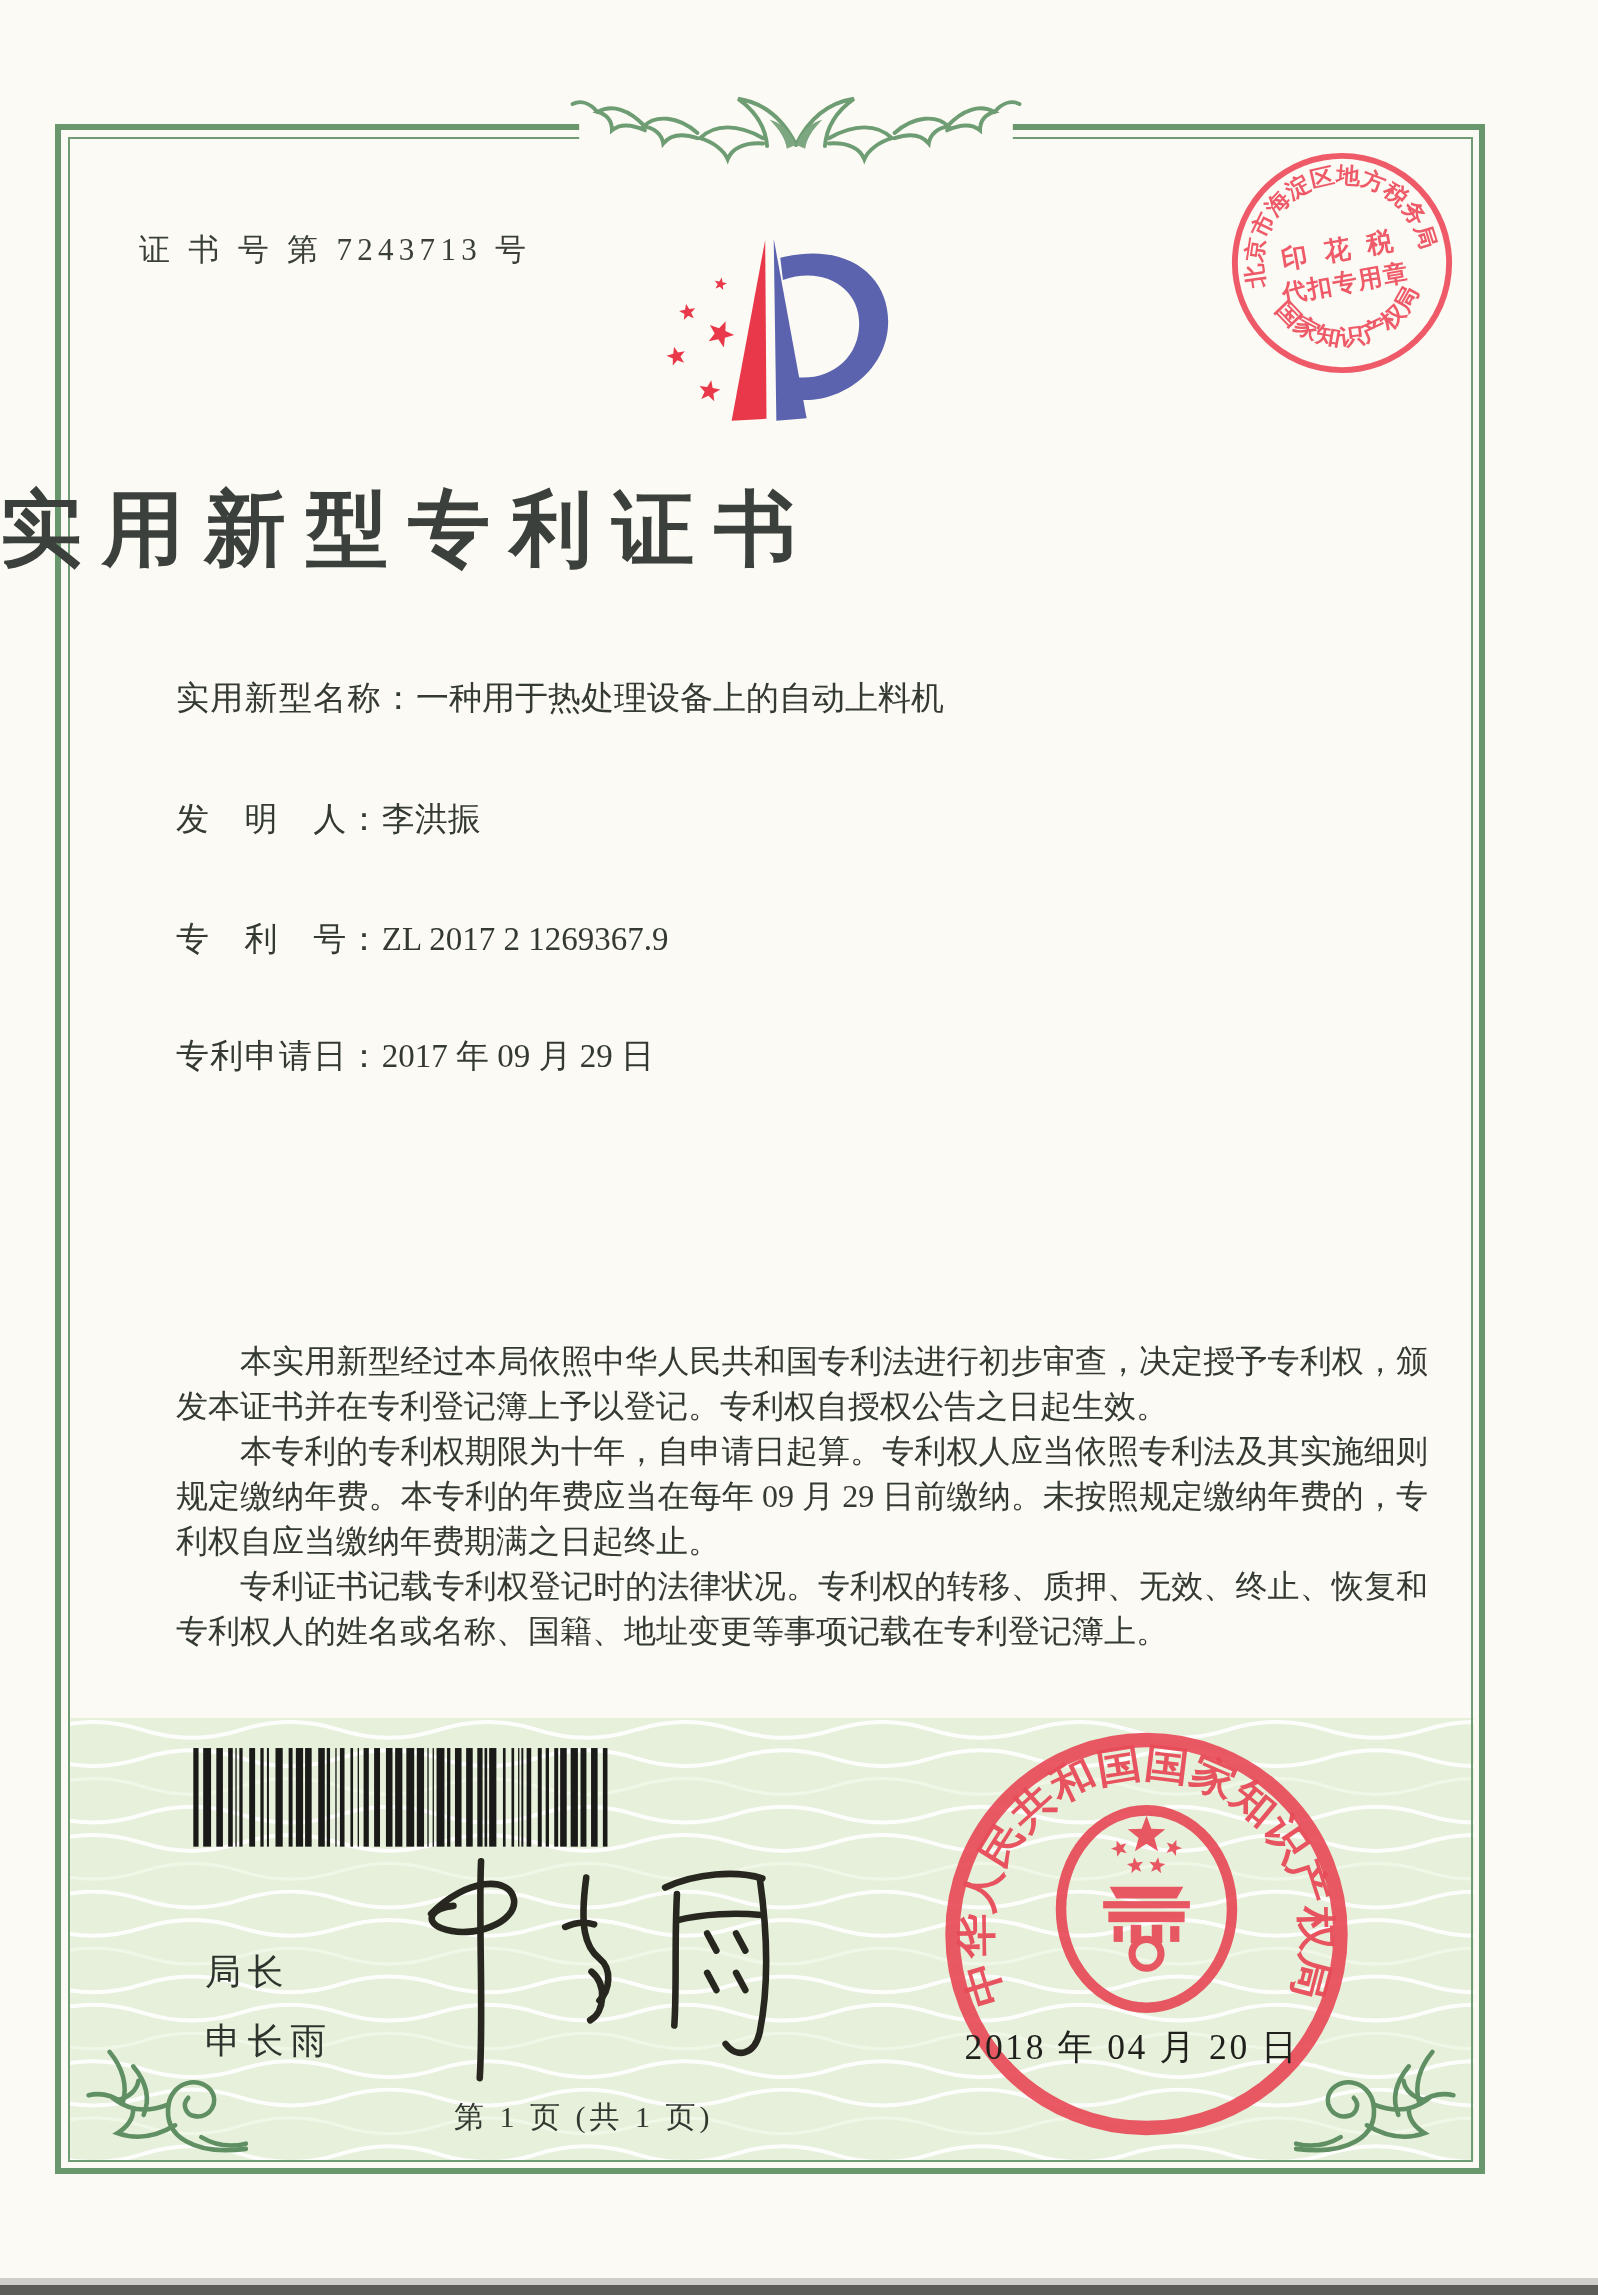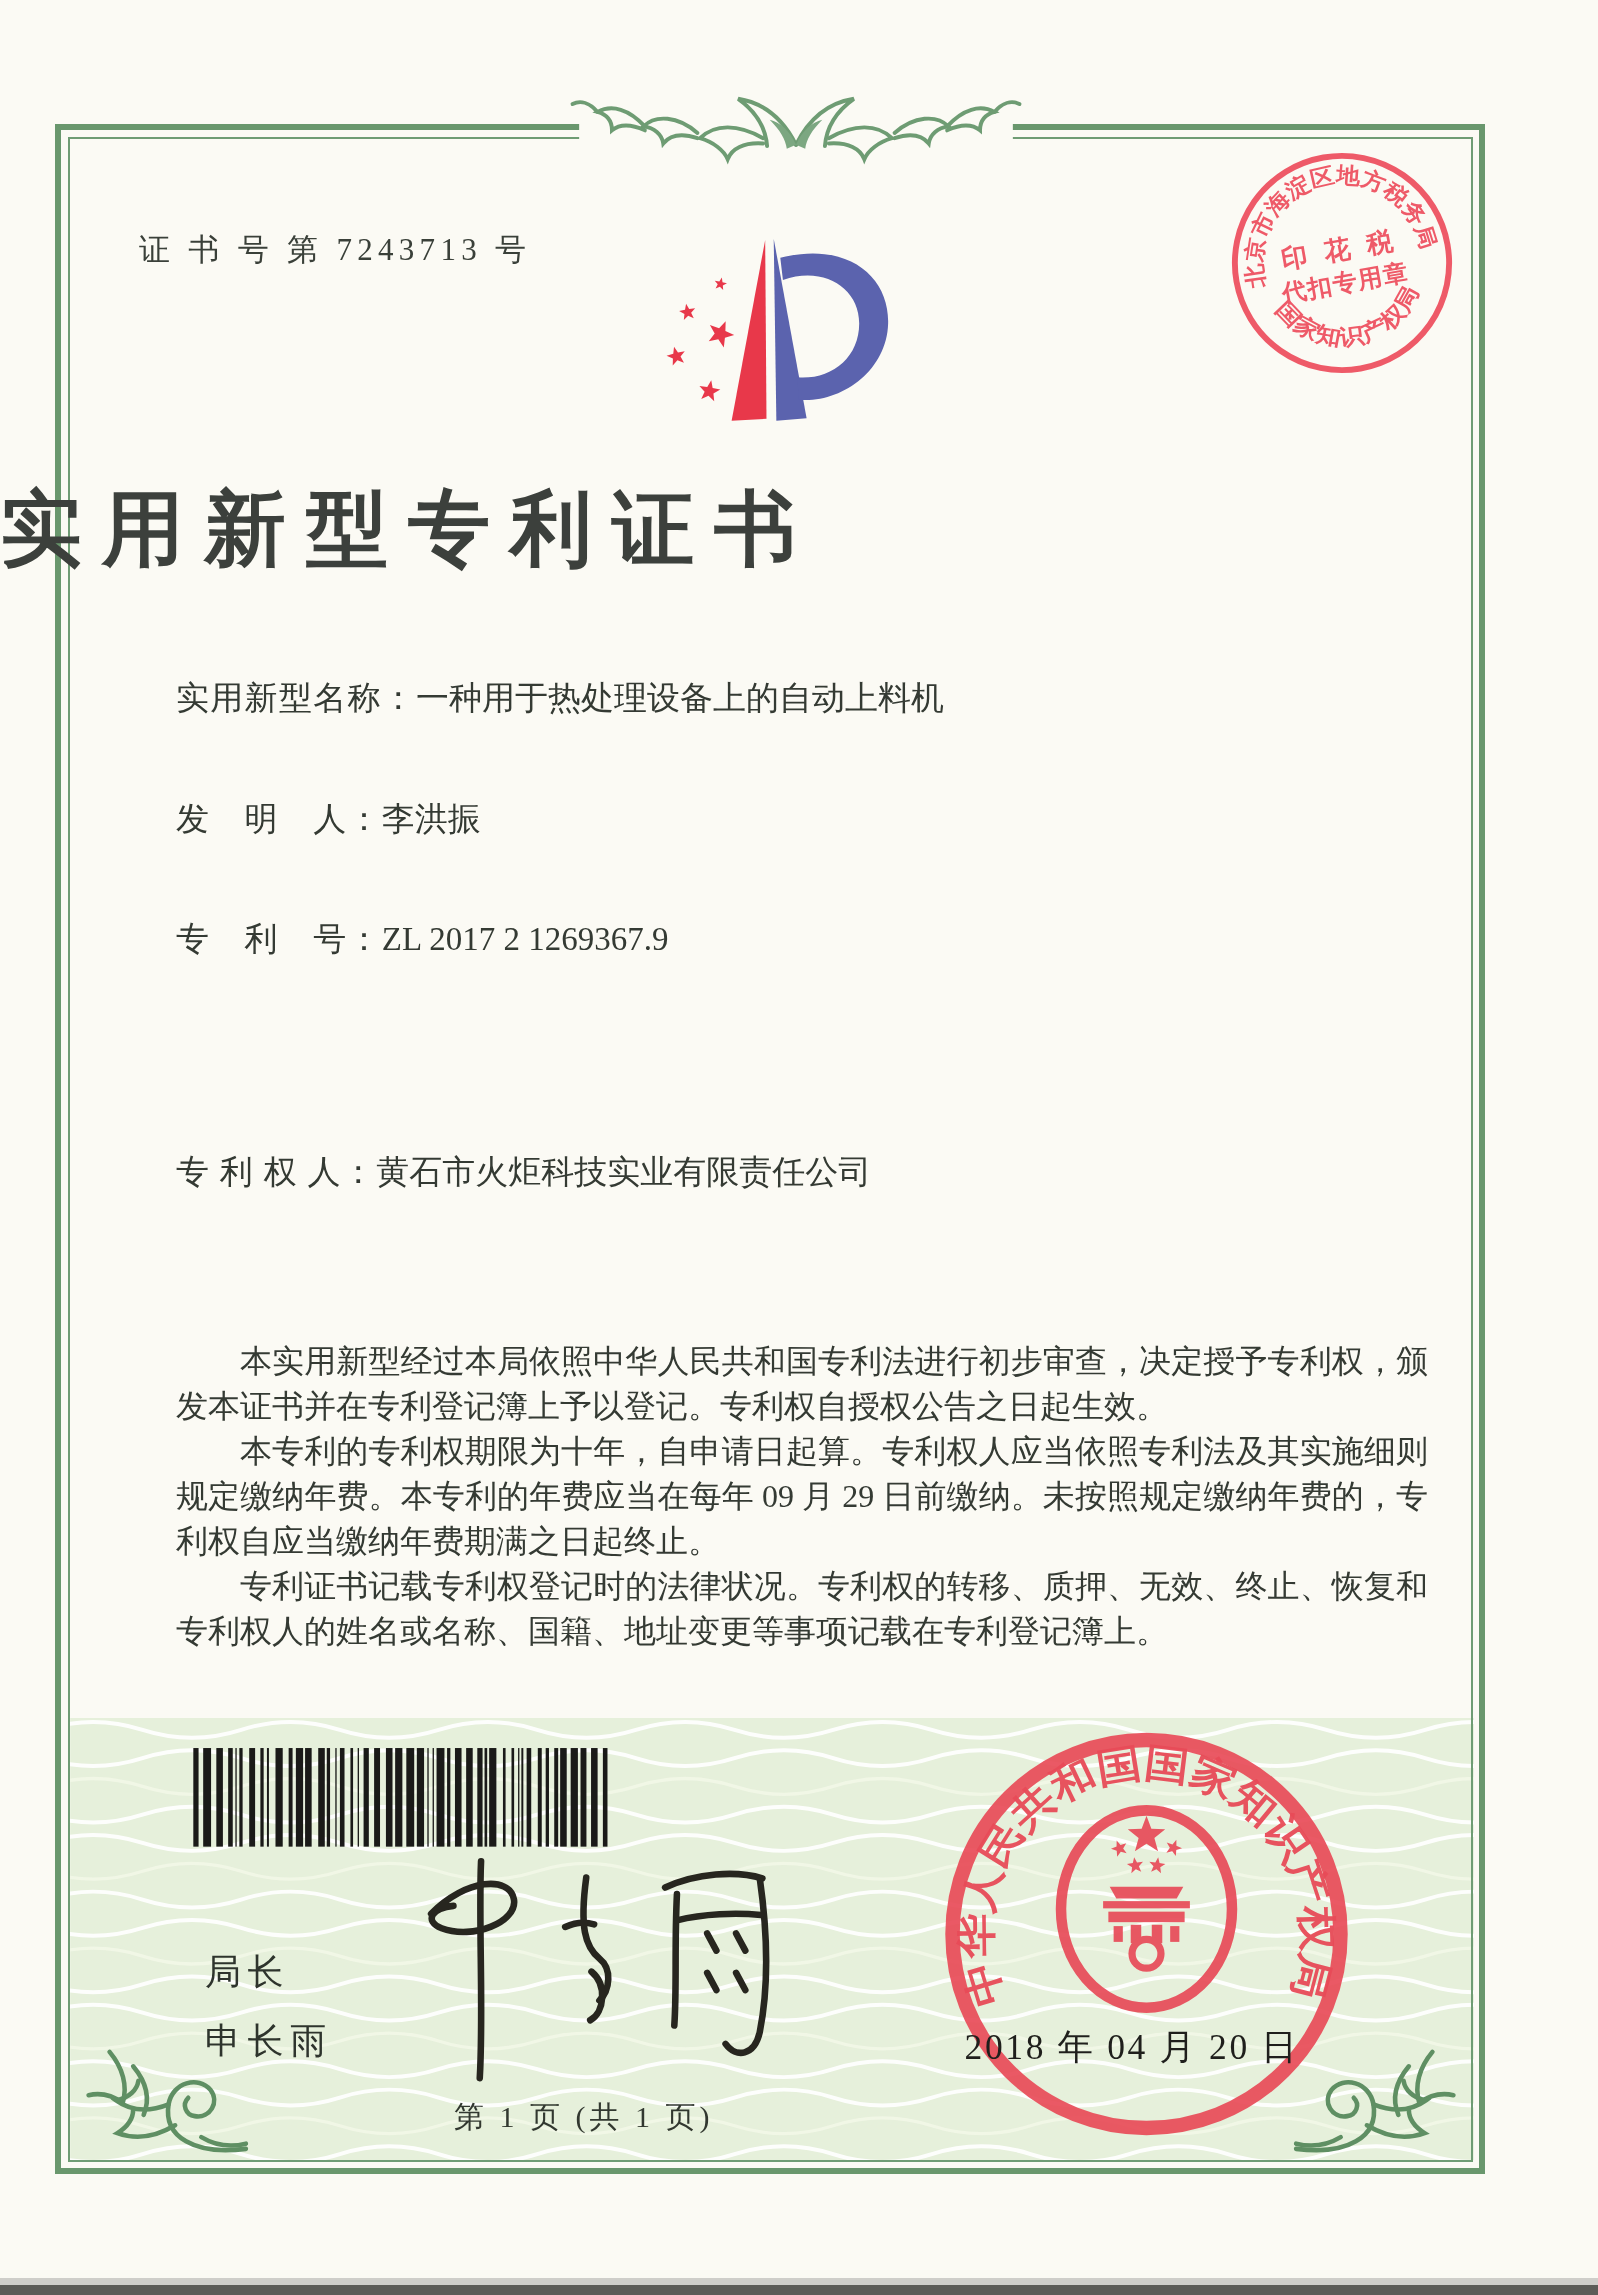--- a/index.html
+++ b/index.html
@@ -126,21 +126,21 @@
     <polygon fill="#e8384a" points="102.9,138.5 102.5,153.3 115.9,159.5 101.8,163.7 100.1,178.4 91.7,166.2 77.2,169.1 86.2,157.4 78.9,144.5 92.9,149.4"></polygon>
     <polygon fill="#e8384a" points="24.4,177.4 30.4,186.2 40.7,184.1 34.3,192.4 39.5,201.6 29.5,198.1 22.4,205.9 22.7,195.3 13.0,191.0 23.2,188.0"></polygon>
     <polygon fill="#e8384a" points="81.0,228.3 83.1,240.0 94.8,242.6 84.3,248.4 85.5,260.3 76.8,252.0 65.8,256.8 70.9,246.0 63.0,237.0 74.9,238.6"></polygon>
   </svg>
 
   <div class="title">实用新型专利证书</div>
 
   <div class="field f1"><span class="lab">实用新型名称：</span><span>一种用于热处理设备上的自动上料机</span></div>
   <div class="field f2"><span class="lab">发　明　人：</span><span>李洪振</span></div>
   <div class="field f3"><span class="lab">专　利　号：</span><span>ZL 2017 2 1269367.9</span></div>
-  <div class="field f5"><span class="lab">专 利 权 人：</span><span>黄石市火炬科技实业有限责任公司</span></div>
+  <div class="field f4"><span class="lab">专利申请日：</span><span>2017 年 09 月 29 日</span></div>
 
   <div class="body-text">
     <p>本实用新型经过本局依照中华人民共和国专利法进行初步审查，决定授予专利权，颁发本证书并在专利登记簿上予以登记。专利权自授权公告之日起生效。</p>
     <p>本专利的专利权期限为十年，自申请日起算。专利权人应当依照专利法及其实施细则规定缴纳年费。本专利的年费应当在每年 09 月 29 日前缴纳。未按照规定缴纳年费的，专利权自应当缴纳年费期满之日起终止。</p>
     <p>专利证书记载专利权登记时的法律状况。专利权的转移、质押、无效、终止、恢复和专利权人的姓名或名称、国籍、地址变更等事项记载在专利登记簿上。</p>
   </div>
 
   <svg class="barcode" viewBox="0 0 648 152">
     <g id="bar-group" fill="#1a1a18">
         <rect x="2" y="0" width="8" height="150"></rect>

